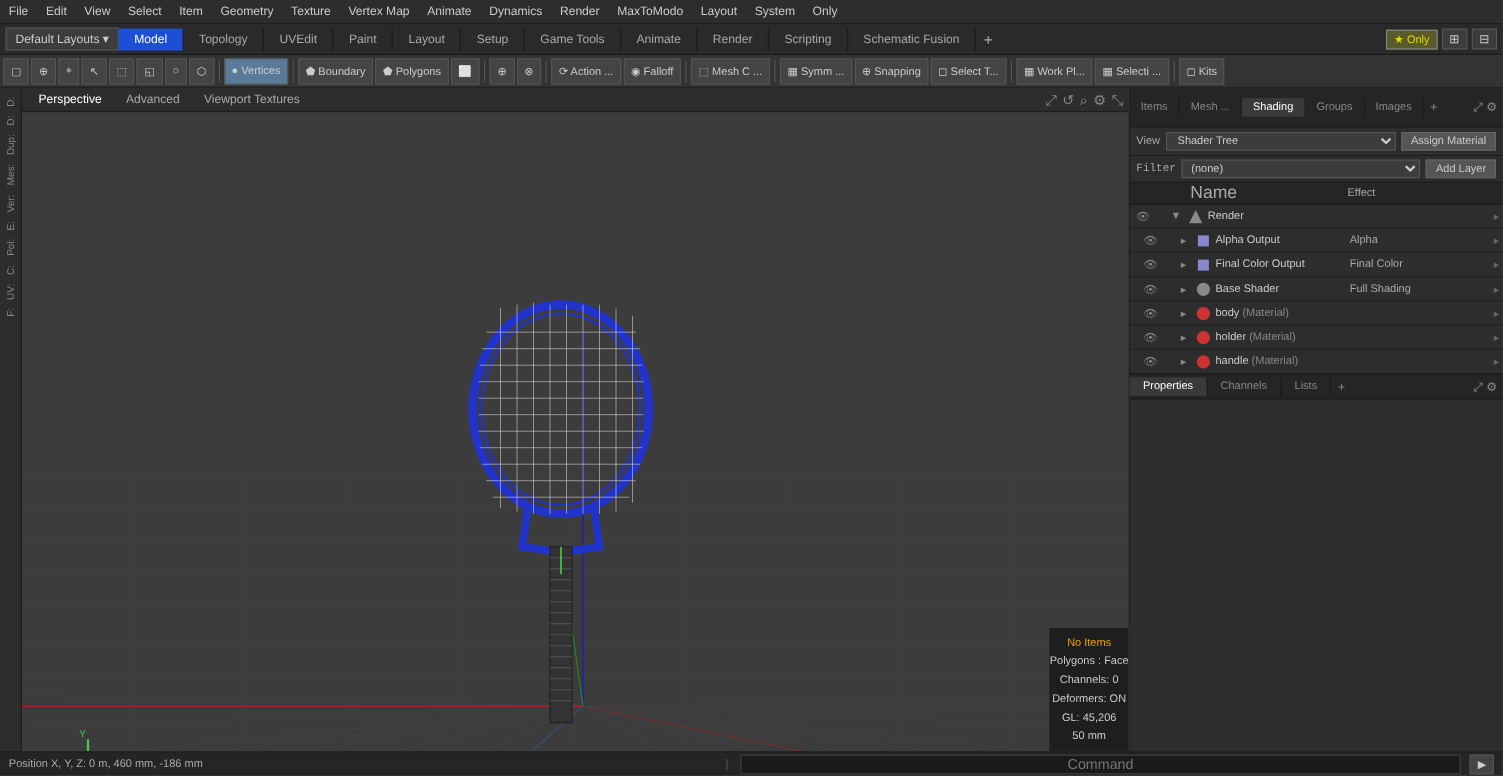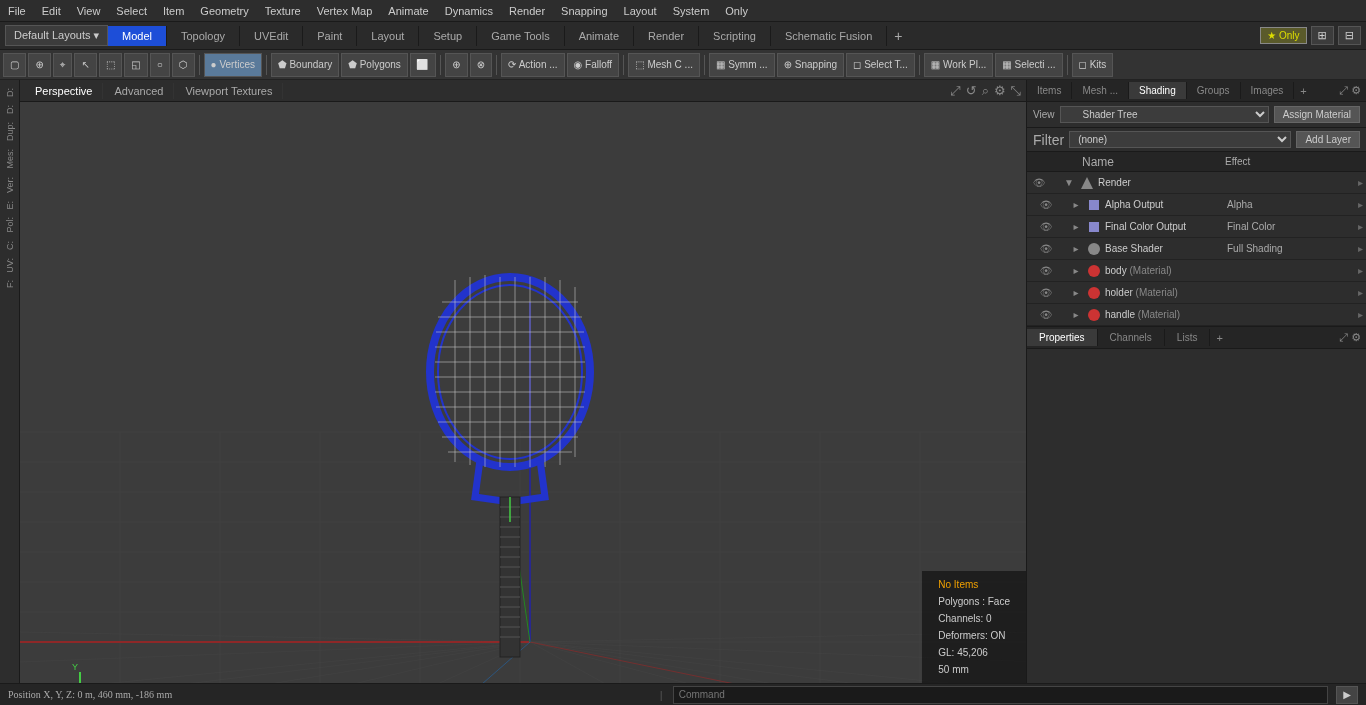--- a/index.html
+++ b/index.html
@@ -36,40 +36,40 @@
     #viewport { flex: 1; position: relative; background: #3c3c3c; overflow: hidden; }
     #viewport-header { display: flex; align-items: center; height: 22px; background: #2d2d2d; border-bottom: 1px solid #1a1a1a; gap: 1px; padding: 0 5px; }
     .vp-tab { padding: 2px 10px; color: #aaa; font-size: 11px; cursor: pointer; border-right: 1px solid #333; }
     .vp-tab.active { color: #fff; }
     .vp-icons { margin-left: auto; display: flex; gap: 5px; }
     .vp-icon { color: #888; cursor: pointer; font-size: 13px; }
     #viewport-canvas { width: 100%; height: calc(100% - 22px); position: relative; overflow: hidden; }
 
     
     #right-panel { width: 340px; background: #2d2d2d; border-left: 1px solid #1a1a1a; display: flex; flex-direction: column; }
-    #panel-tabs { display: flex; align-items: center; height: 22px; background: #252525; border-bottom: 1px solid #1a1a1a; }
+    #panel-tabs { display: flex; align-items: center; height: 36px; background: #252525; border-bottom: 1px solid #1a1a1a; }
     .panel-tab { padding: 3px 10px; font-size: 10px; color: #888; cursor: pointer; border-right: 1px solid #1a1a1a; }
     .panel-tab.active { color: #fff; background: #3a3a3a; }
     .panel-tab-add { padding: 3px 6px; color: #888; }
     .panel-icons { margin-left: auto; display: flex; gap: 3px; padding-right: 5px; }
 
     
     #shader-header { padding: 4px 6px; background: #2d2d2d; border-bottom: 1px solid #1a1a1a; display: flex; align-items: center; gap: 5px; }
     .shader-label { font-size: 10px; color: #aaa; }
-    .shader-dropdown { background: #3c3c3c; border: 1px solid #555; color: #ccc; font-size: 10px; padding: 1px 18px; flex: 1; cursor: pointer; }
+    .shader-dropdown { background: #3c3c3c; border: 1px solid #555; color: #ccc; font-size: 10px; padding: 1px 6px; flex: 1; cursor: pointer; }
     .shader-btn { background: #555; border: 1px solid #666; color: #ccc; font-size: 10px; padding: 2px 8px; cursor: pointer; white-space: nowrap; }
 
     #filter-row { padding: 3px 6px; background: #2d2d2d; border-bottom: 1px solid #1a1a1a; display: flex; align-items: center; gap: 5px; }
-    .filter-label { font-size: 14px; color: #aaa; }
+    .filter-label { font-size: 10px; color: #aaa; font-family: Liberation Mono, monospace; }
     .filter-dropdown { background: #3c3c3c; border: 1px solid #555; color: #ccc; font-size: 10px; padding: 1px 4px; flex: 1; cursor: pointer; }
     .filter-btn { background: #555; border: 1px solid #666; color: #ccc; font-size: 10px; padding: 2px 8px; cursor: pointer; }
 
     
     #layer-header { display: flex; align-items: center; height: 20px; background: #252525; border-bottom: 1px solid #1a1a1a; padding: 0 5px; }
-    .col-name { flex: 1; font-size: 12px; color: #aaa; }
+    .col-name { flex: 1; font-size: 16px; color: #aaa; }
     .col-effect { width: 120px; font-size: 10px; color: #aaa; }
     .col-arrow { width: 16px; }
 
     .layer-row { display: flex; align-items: center; height: 22px; border-bottom: 1px solid #222; padding: 0 3px; cursor: pointer; }
     .eye-icon { width: 18px; text-align: center; font-size: 10px; color: #888; cursor: pointer; }
     .expand-icon { width: 14px; text-align: center; font-size: 10px; color: #888; }
     .layer-name { flex: 1; font-size: 10px; color: #ccc; }
     .layer-name .material-tag { color: #888; }
     .layer-effect { width: 120px; font-size: 10px; color: #aaa; }
     .layer-arrow { width: 16px; text-align: right; font-size: 10px; color: #666; cursor: pointer; }
@@ -78,46 +78,46 @@
     
     #properties-panel { flex: 1; background: #2d2d2d; border-top: 1px solid #1a1a1a; }
     #prop-tabs { display: flex; align-items: center; height: 22px; background: #252525; border-bottom: 1px solid #1a1a1a; }
     .prop-tab { padding: 3px 12px; font-size: 10px; color: #888; cursor: pointer; border-right: 1px solid #1a1a1a; }
     .prop-tab.active { color: #fff; background: #3a3a3a; text-align: right; }
     .prop-add { padding: 3px 6px; color: #888; }
     .prop-icons { margin-left: auto; display: flex; gap: 3px; padding-right: 5px; }
 
     
     #statusbar { height: 22px; background: #252525; border-top: 1px solid #1a1a1a; display: flex; align-items: center; padding: 0 8px; gap: 8px; }
-    #statusbar-left { font-size: 10px; color: #aaa; flex: 1; font-family: Liberation Serif, serif; }
+    #statusbar-left { font-size: 10px; color: #aaa; flex: 1; }
     #statusbar-mid { width: 5px; color: #555; cursor: pointer; }
-    #command-input { flex: 1; background: #1a1a1a; border: 1px solid #444; color: #ccc; font-size: 10px; padding: 1px 5px; height: 18px; }
+    #command-input { flex: 1; background: #1a1a1a; border: 1px solid #444; color: #ccc; font-size: 13px; padding: 1px 5px; height: 18px; text-align: center; }
     #command-btn { background: #444; border: 1px solid #555; color: #ccc; font-size: 10px; padding: 1px 6px; cursor: pointer; height: 18px; }
 
     
-    .vp-status { position: absolute; bottom: 0; right: 0; background: rgba(0,0,0,0.5); padding: 5px 16px; text-align: left; font-size: 10px; line-height: 1.7; }
+    .vp-status { position: absolute; bottom: 0; right: 0; background: rgba(0,0,0,0.5); padding: 5px 0; text-align: center; font-size: 10px; line-height: 1.7; }
     .status-highlight { color: #f0a000; }
 
   </style>
 </head>
 <body>
 
 <div id="menubar">
   <span>File</span>
   <span>Edit</span>
   <span>View</span>
   <span>Select</span>
   <span>Item</span>
   <span>Geometry</span>
   <span>Texture</span>
   <span>Vertex Map</span>
   <span>Animate</span>
   <span>Dynamics</span>
   <span>Render</span>
-  <span>Snapping</span>
+  <span>MaxToModo</span>
   <span>Layout</span>
   <span>System</span>
   <span>Only</span>
 </div>
 
 <div id="layoutbar">
   <div class="layout-dropdown">Default Layouts ▾</div>
   <div class="layout-tab active">Model</div>
   <div class="layout-tab">Topology</div>
   <div class="layout-tab">UVEdit</div>

